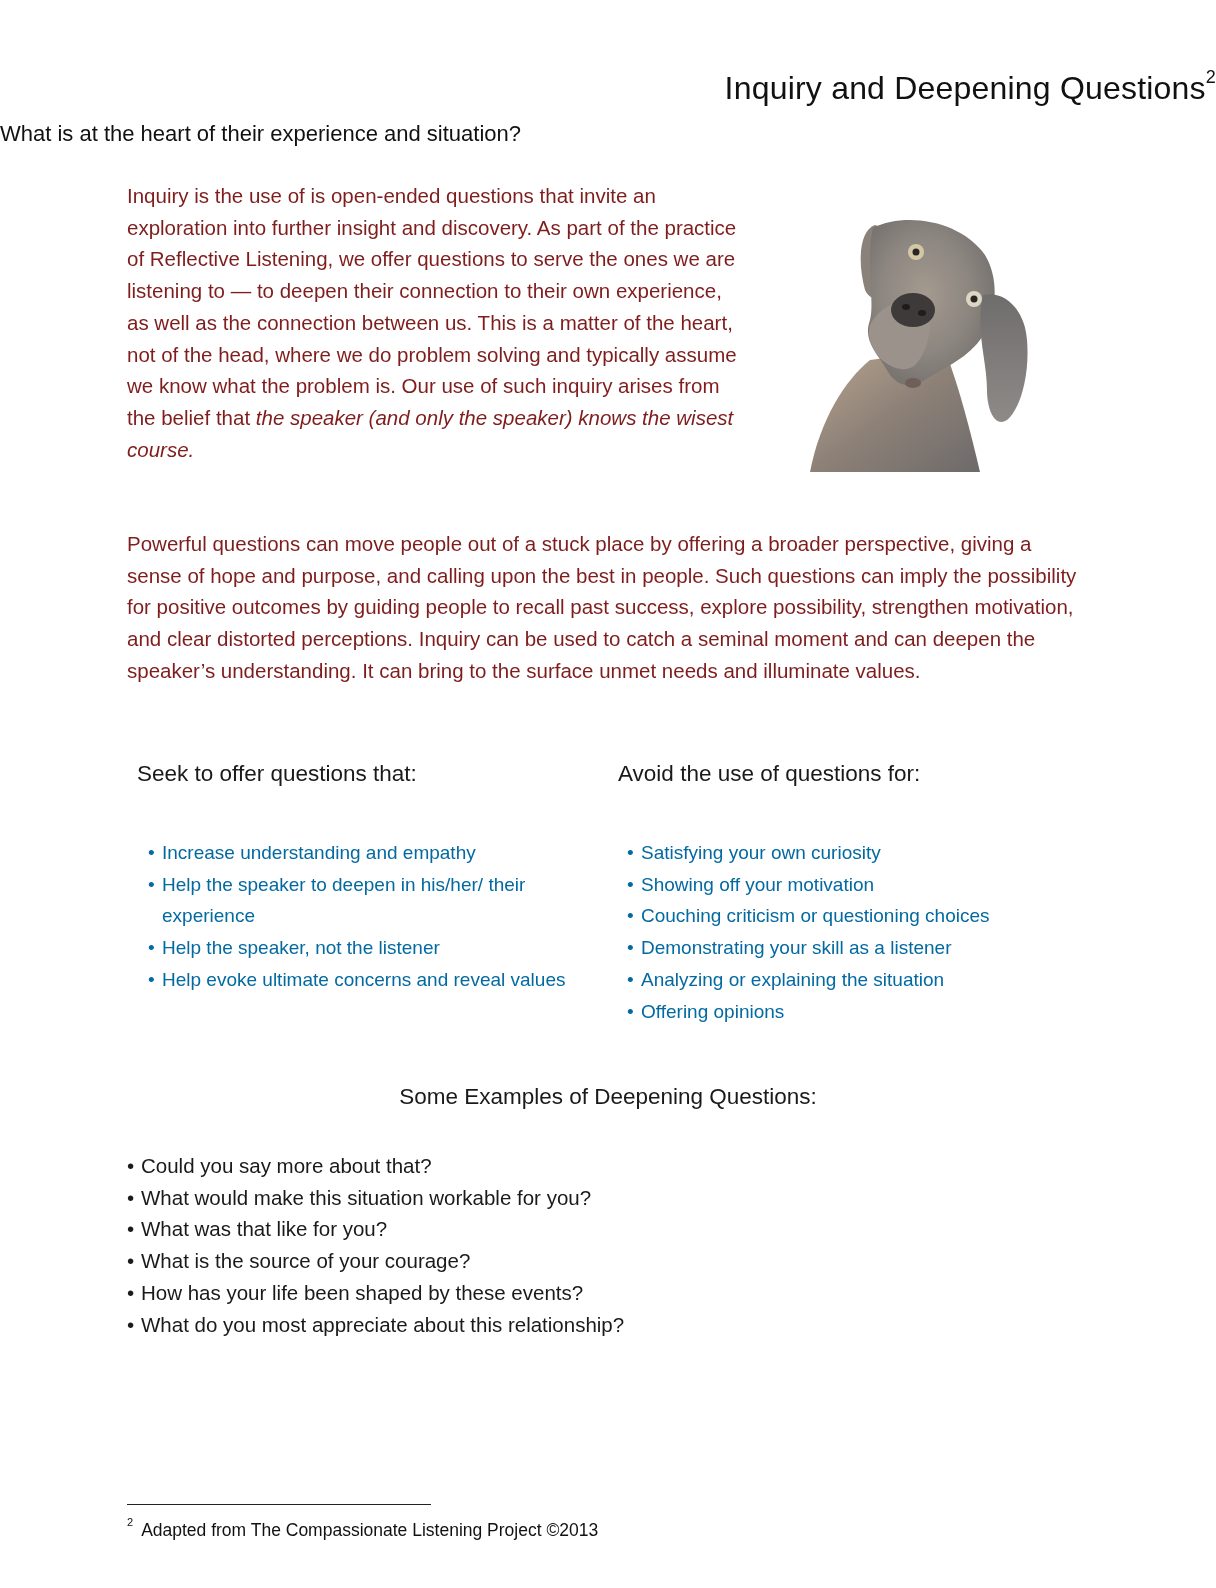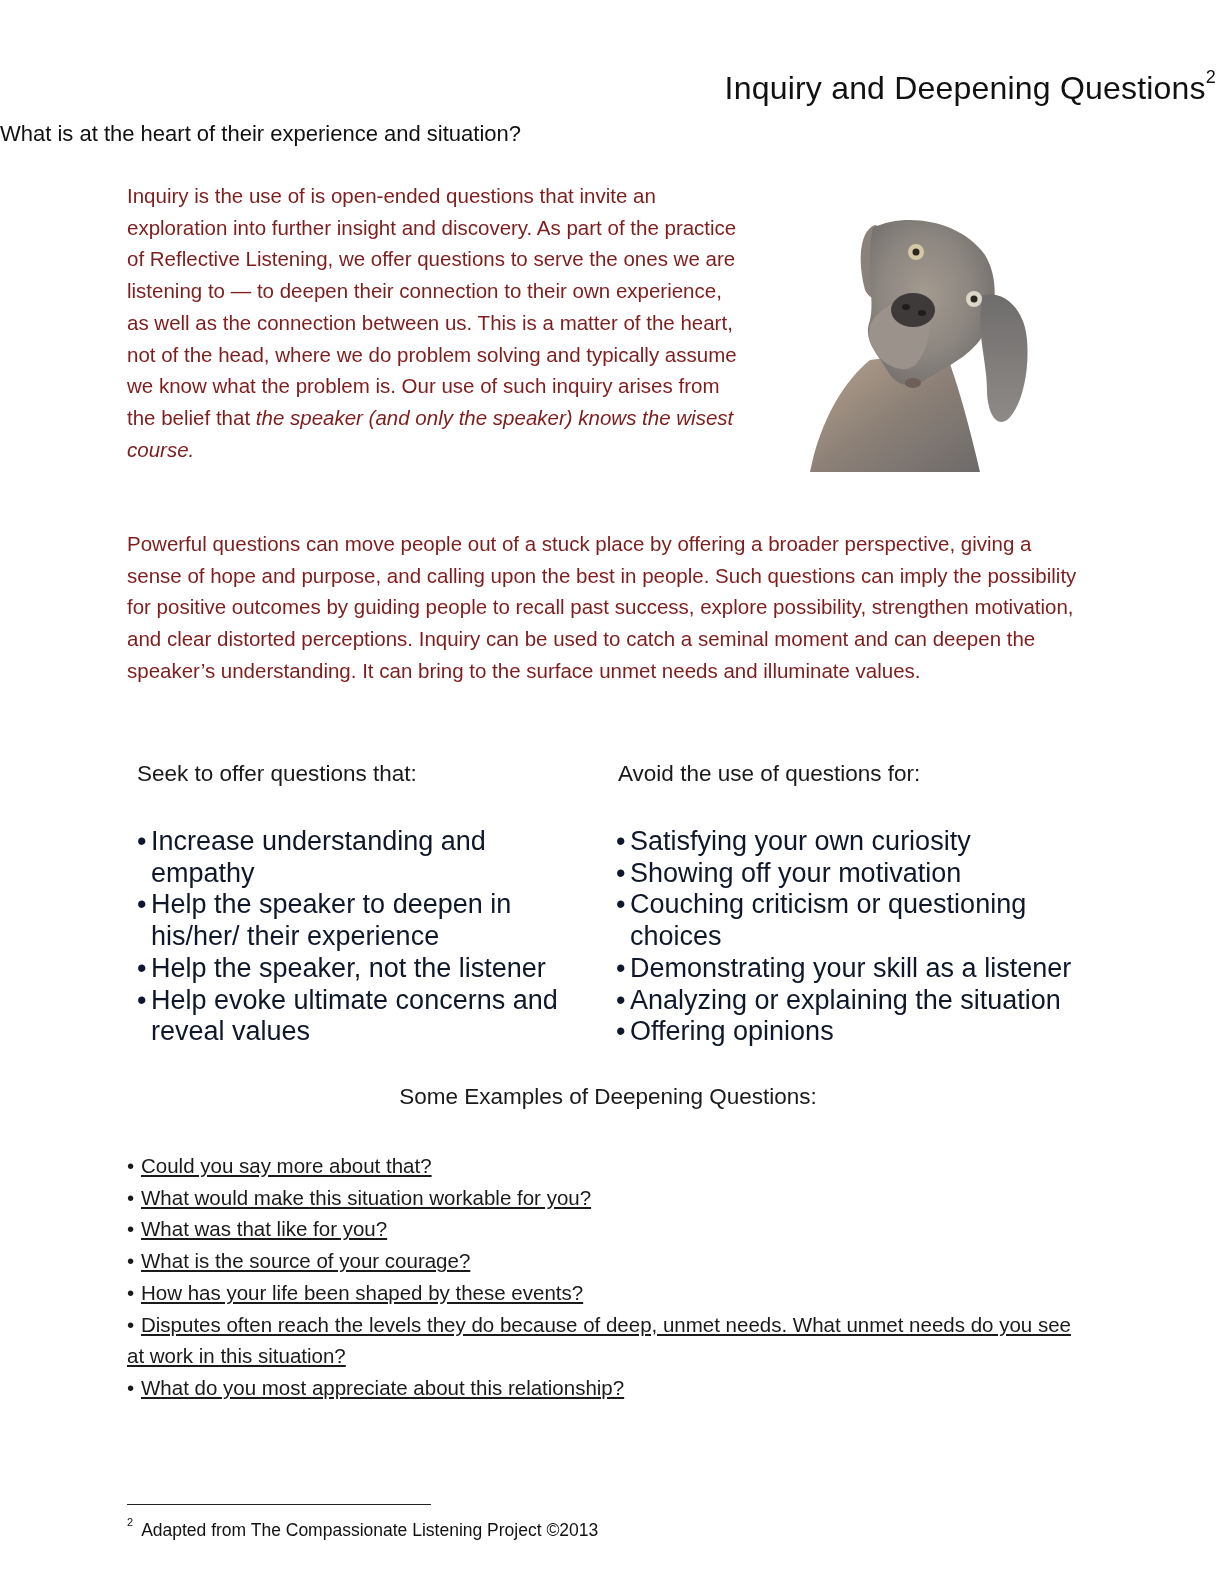--- a/index.html
+++ b/index.html
@@ -23,34 +23,34 @@
   }
   .intro { top: 180px; width: 610px; }
   .intro em { font-style: italic; }
   .powerful { top: 528px; width: 960px; }
   .col-heading {
     position: absolute; top: 761px; font-size: 22.5px; color: #1a1a1a; margin: 0; font-weight: normal;
   }
   .seek-heading { left: 137px; }
   .avoid-heading { left: 618px; }
   ul.bul {
-    list-style: none; margin: 0; padding: 0; position: absolute; font-size: 27px; line-height: 31.7px;
-    color: #0f172a;
+    list-style: none; margin: 11px; padding: 0; position: absolute; font-size: 19px; line-height: 31.7px;
+    color: #0369a1;
   }
   ul.bul li { padding-left: 14px; text-indent: -14px; }
   ul.bul li .dot { display: inline-block; width: 14px; text-indent: 0; }
   .seek-list { top: 826px; left: 137px; width: 445px; }
   .avoid-list { top: 826px; left: 616px; width: 470px; }
   .examples-heading {
     position: absolute; top: 1084px; left: 0; width: 1216px; text-align: center;
     font-size: 22.5px; color: #1a1a1a; margin: 0; font-weight: normal;
   }
   .examples-list {
     position: absolute; top: 1150px; left: 127px; width: 960px; list-style: none; margin: 0; padding: 0;
-    font-size: 20.5px; line-height: 31.7px; color: #1a1a1a; text-decoration: underline;
+    font-size: 20.5px; line-height: 31.7px; color: #1a1a1a;
   }
   .examples-list li .dot { display: inline-block; width: 14px; }
   .footnote-rule {
     position: absolute; top: 1504px; left: 127px; width: 304px; height: 0; border-top: 1.6px solid #222;
   }
   .footnote {
     position: absolute; top: 1519px; left: 127px; font-size: 17.5px; color: #111;
   }
   .footnote sup { font-size: 11px; position: relative; top: -3px; margin-right: 8px; }
   .dog-figure { position: absolute; left: 775px; top: 200px; width: 265px; height: 275px; }
@@ -129,18 +129,17 @@
 </ul>
 
 <h2 class="examples-heading">Some Examples of Deepening Questions:</h2>
 
 <ul class="examples-list">
   <li><span class="dot">•</span><span>Could you say more about that?</span></li>
   <li><span class="dot">•</span><span>What would make this situation workable for you?</span></li>
   <li><span class="dot">•</span><span>What was that like for you?</span></li>
   <li><span class="dot">•</span><span>What is the source of your courage?</span></li>
   <li><span class="dot">•</span><span>How has your life been shaped by these events?</span></li>
-  <li><span class="dot">•</span><span>Disputes often reach the levels they do because of deep, unmet needs. What unmet needs do you see at work in this situation?</span></li>
   <li><span class="dot">•</span><span>What do you most appreciate about this relationship?</span></li>
 </ul>
 
 <div class="footnote-rule"></div>
 <div class="footnote"><sup>2</sup><span>Adapted from The Compassionate Listening Project ©2013</span></div>
 
 </body></html>

